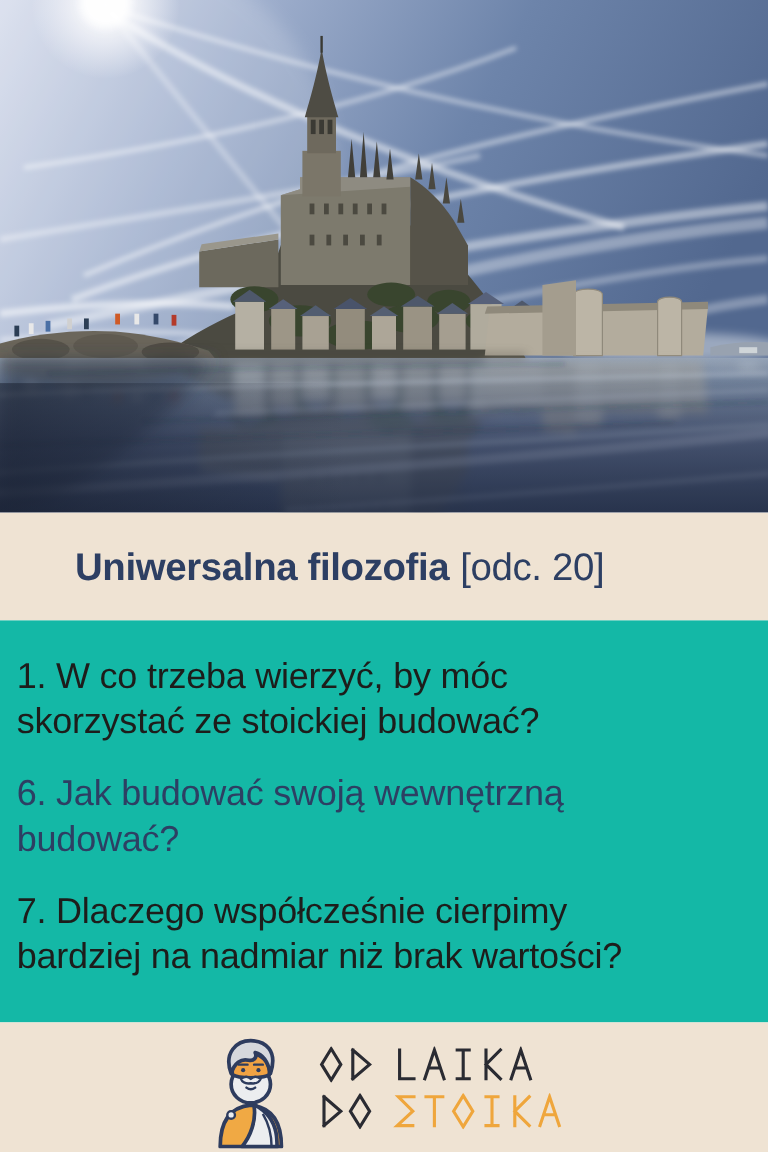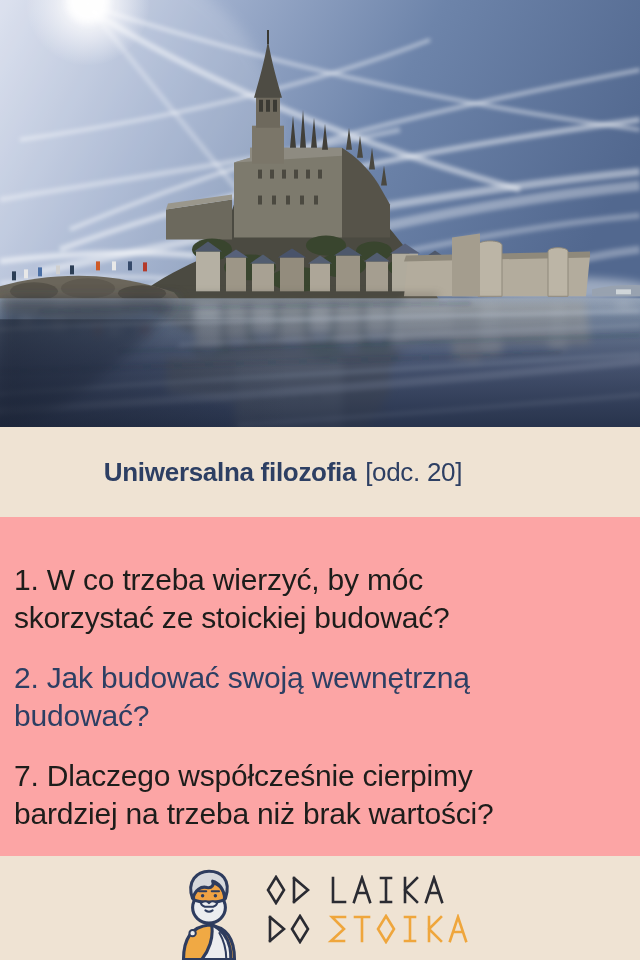--- a/index.html
+++ b/index.html
@@ -7,26 +7,26 @@
        font-family:"Liberation Sans", sans-serif;}
   .card{width:640px;height:960px;display:flex;flex-direction:column;}
 
   
   .hero{flex:0 0 427px;position:relative;overflow:hidden;}
   .hero svg{display:block;width:100%;height:100%;}
 
   
   .title-band{flex:0 0 90px;display:flex;align-items:center;justify-content:center;
               padding-right:74px;}
-  .title{font-size:26px;letter-spacing:-0.3px;white-space:nowrap;text-align:right;}
+  .title{font-size:32px;letter-spacing:-0.3px;white-space:nowrap;text-align:right;}
   .title .t-main{font-weight:700;}
   .title .t-suffix{font-weight:400;margin-left:9px;}
 
   
-  .questions{flex:1 1 auto;background:#fca5a5;padding:44px 14px 0 14px;}
+  .questions{flex:1 1 auto;background:#14b8a6;padding:28px 14px 0 14px;}
   .q{margin:0 0 22px 0;font-size:30px;line-height:1.27;letter-spacing:-0.2px;}
   .q span{display:block;white-space:nowrap;}
 
   
   .footer{flex:0 0 108px;display:flex;align-items:center;justify-content:center;gap:14px;}
   .avatar{width:82px;height:94px;margin-top:8px;}
   .avatar svg{display:block;width:100%;height:100%;}
   .brand{display:flex;flex-direction:column;gap:9px;}
   .brand-line{display:flex;gap:12px;align-items:flex-start;}
   .glyphs svg{display:block;}
@@ -209,26 +209,26 @@
       <span class="t-main" style="color: rgb(45, 63, 99);">Uniwersalna filozofia</span><span class="t-suffix" style="color: rgb(45, 63, 99);">[odc. 20]</span>
     </h1>
   </div>
 
   <div class="questions">
     <p class="q" style="color: rgb(29, 29, 27);">
       <span>1. W co trzeba wierzyć, by móc</span>
       <span>skorzystać ze stoickiej budować?</span>
     </p>
     <p class="q" style="color: rgb(45, 63, 99);">
-      <span>2. Jak budować swoją wewnętrzną</span>
+      <span>6. Jak budować swoją wewnętrzną</span>
       <span>budować?</span>
     </p>
     <p class="q" style="color: rgb(29, 29, 27);">
       <span>7. Dlaczego współcześnie cierpimy</span>
-      <span>bardziej na trzeba niż brak wartości?</span>
+      <span>bardziej na nadmiar niż brak wartości?</span>
     </p>
   </div>
 
   <div class="footer" style="background-color: rgb(239, 227, 211);">
     <div class="avatar">
       <svg viewBox="0 0 90 100">
         <g stroke="#2E3C5E" stroke-width="3.4" stroke-linejoin="round">
           <path d="M17,100 C17,80 24,64 45,62 C66,64 73,80 73,100 Z" fill="#F0A944"></path>
           <path d="M49,62 C60,68 66,77 68,87 C69,92 69,96 69,100 L37,100 C45,90 50,76 48,63 Z" fill="#ECEDEF"></path>
           <path d="M56,70 C62,80 64,90 64,100" fill="none" stroke-width="2.2"></path>

